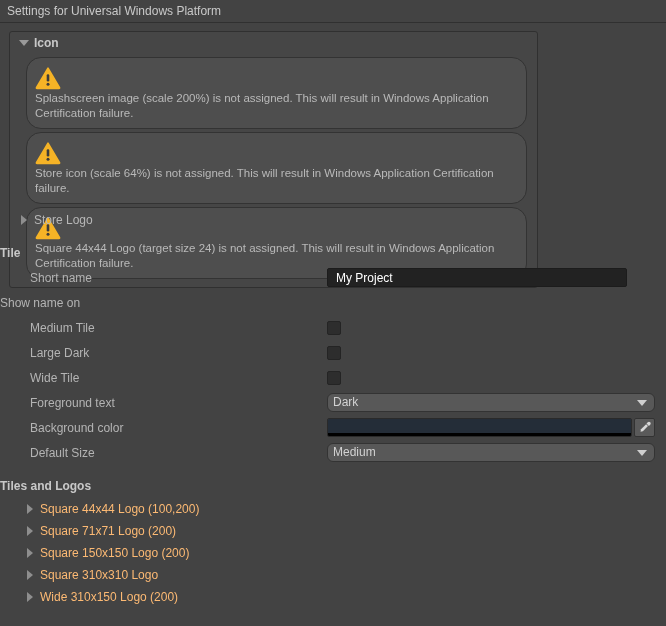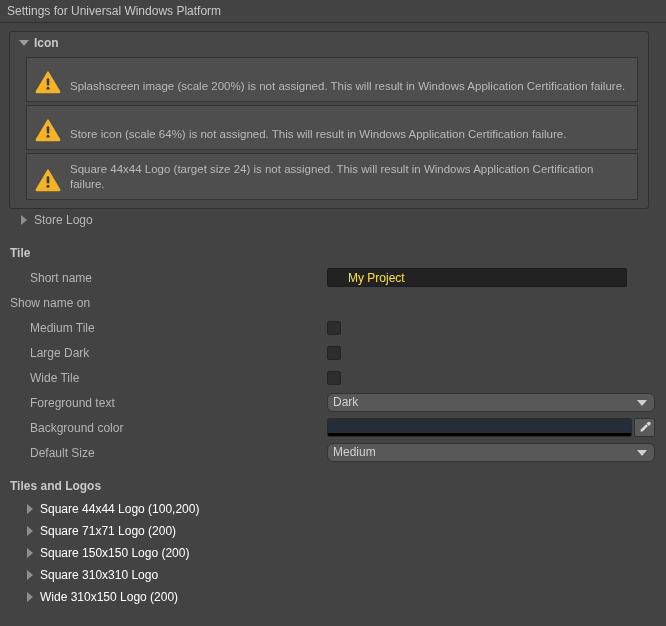--- a/index.html
+++ b/index.html
@@ -41,35 +41,35 @@
     display: flex;
     align-items: center;
     height: 25px;
   }
   .label {
     color: #b4b4b4;
     font-size: 12px;
     white-space: nowrap;
   }
   .label.indent1 { padding-left: 30px; }
-  .label.indent0 { padding-left: 10px; }
+  .label.indent0 { }
   .bold { font-weight: bold; color: #c8c8c8; }
 
   .field-col {
     position: absolute;
     left: 327px;
     width: 328px;
   }
 
   
   .groupbox {
     position: absolute;
     left: 9px;
     top: 31px;
-    width: 640px;
+    width: 529px;
     border: 1px solid #303030;
     border-radius: 3px;
     background: #464646;
     box-sizing: border-box;
     padding: 0 0 8px 0;
   }
   .group-header {
     display: flex;
     align-items: center;
     height: 22px;
@@ -101,26 +101,27 @@
     border-right: none;
     border-top: 5px solid transparent;
     border-bottom: 5px solid transparent;
   }
 
   
   .warnbox {
     margin: 3px 10px 0 16px;
     background: #4e4e4e;
     border: 1px solid #333333;
-    border-radius: 0;
-    display: flex;
-    align-items: flex-end;
+    border-radius: 15px;
+    display: flex;
+    align-items: flex-start;
     padding: 7px 8px 7px 8px;
     box-sizing: border-box;
     min-height: 45px;
+    flex-direction: column;
   }
   .warn-icon {
     flex: none;
     width: 26px;
     height: 24px;
     margin-right: 9px;
     margin-top: 1px;
   }
   .warn-text {
     color: #b9b9b9;
@@ -137,24 +138,24 @@
     padding-left: 18px;
     color: #b7b7b7;
   }
 
   
   .textfield {
     height: 19px;
     background: #222222;
     border: 1px solid #1c1c1c;
     border-radius: 2px;
-    color: #fde047;
+    color: #ffffff;
     font-size: 12px;
     line-height: 19px;
-    padding: 0 20px;
+    padding: 0 8px;
     box-sizing: border-box;
     width: 300px;
   }
   .dropdown {
     height: 19px;
     background: #585858;
     border: 1px solid #333333;
     border-radius: 6px;
     color: #d2d2d2;
     font-size: 12px;
@@ -209,21 +210,21 @@
     align-items: center;
     justify-content: center;
   }
 
   
   .logo-item {
     display: flex;
     align-items: center;
     height: 22px;
     padding-left: 24px;
-    color: #ffffff;
+    color: #fdba74;
     font-size: 12px;
   }
 </style>
 </head>
 <body>
 
 <div class="panel">
 
   <div class="titlebar">Settings for Universal Windows Platform</div>
 

